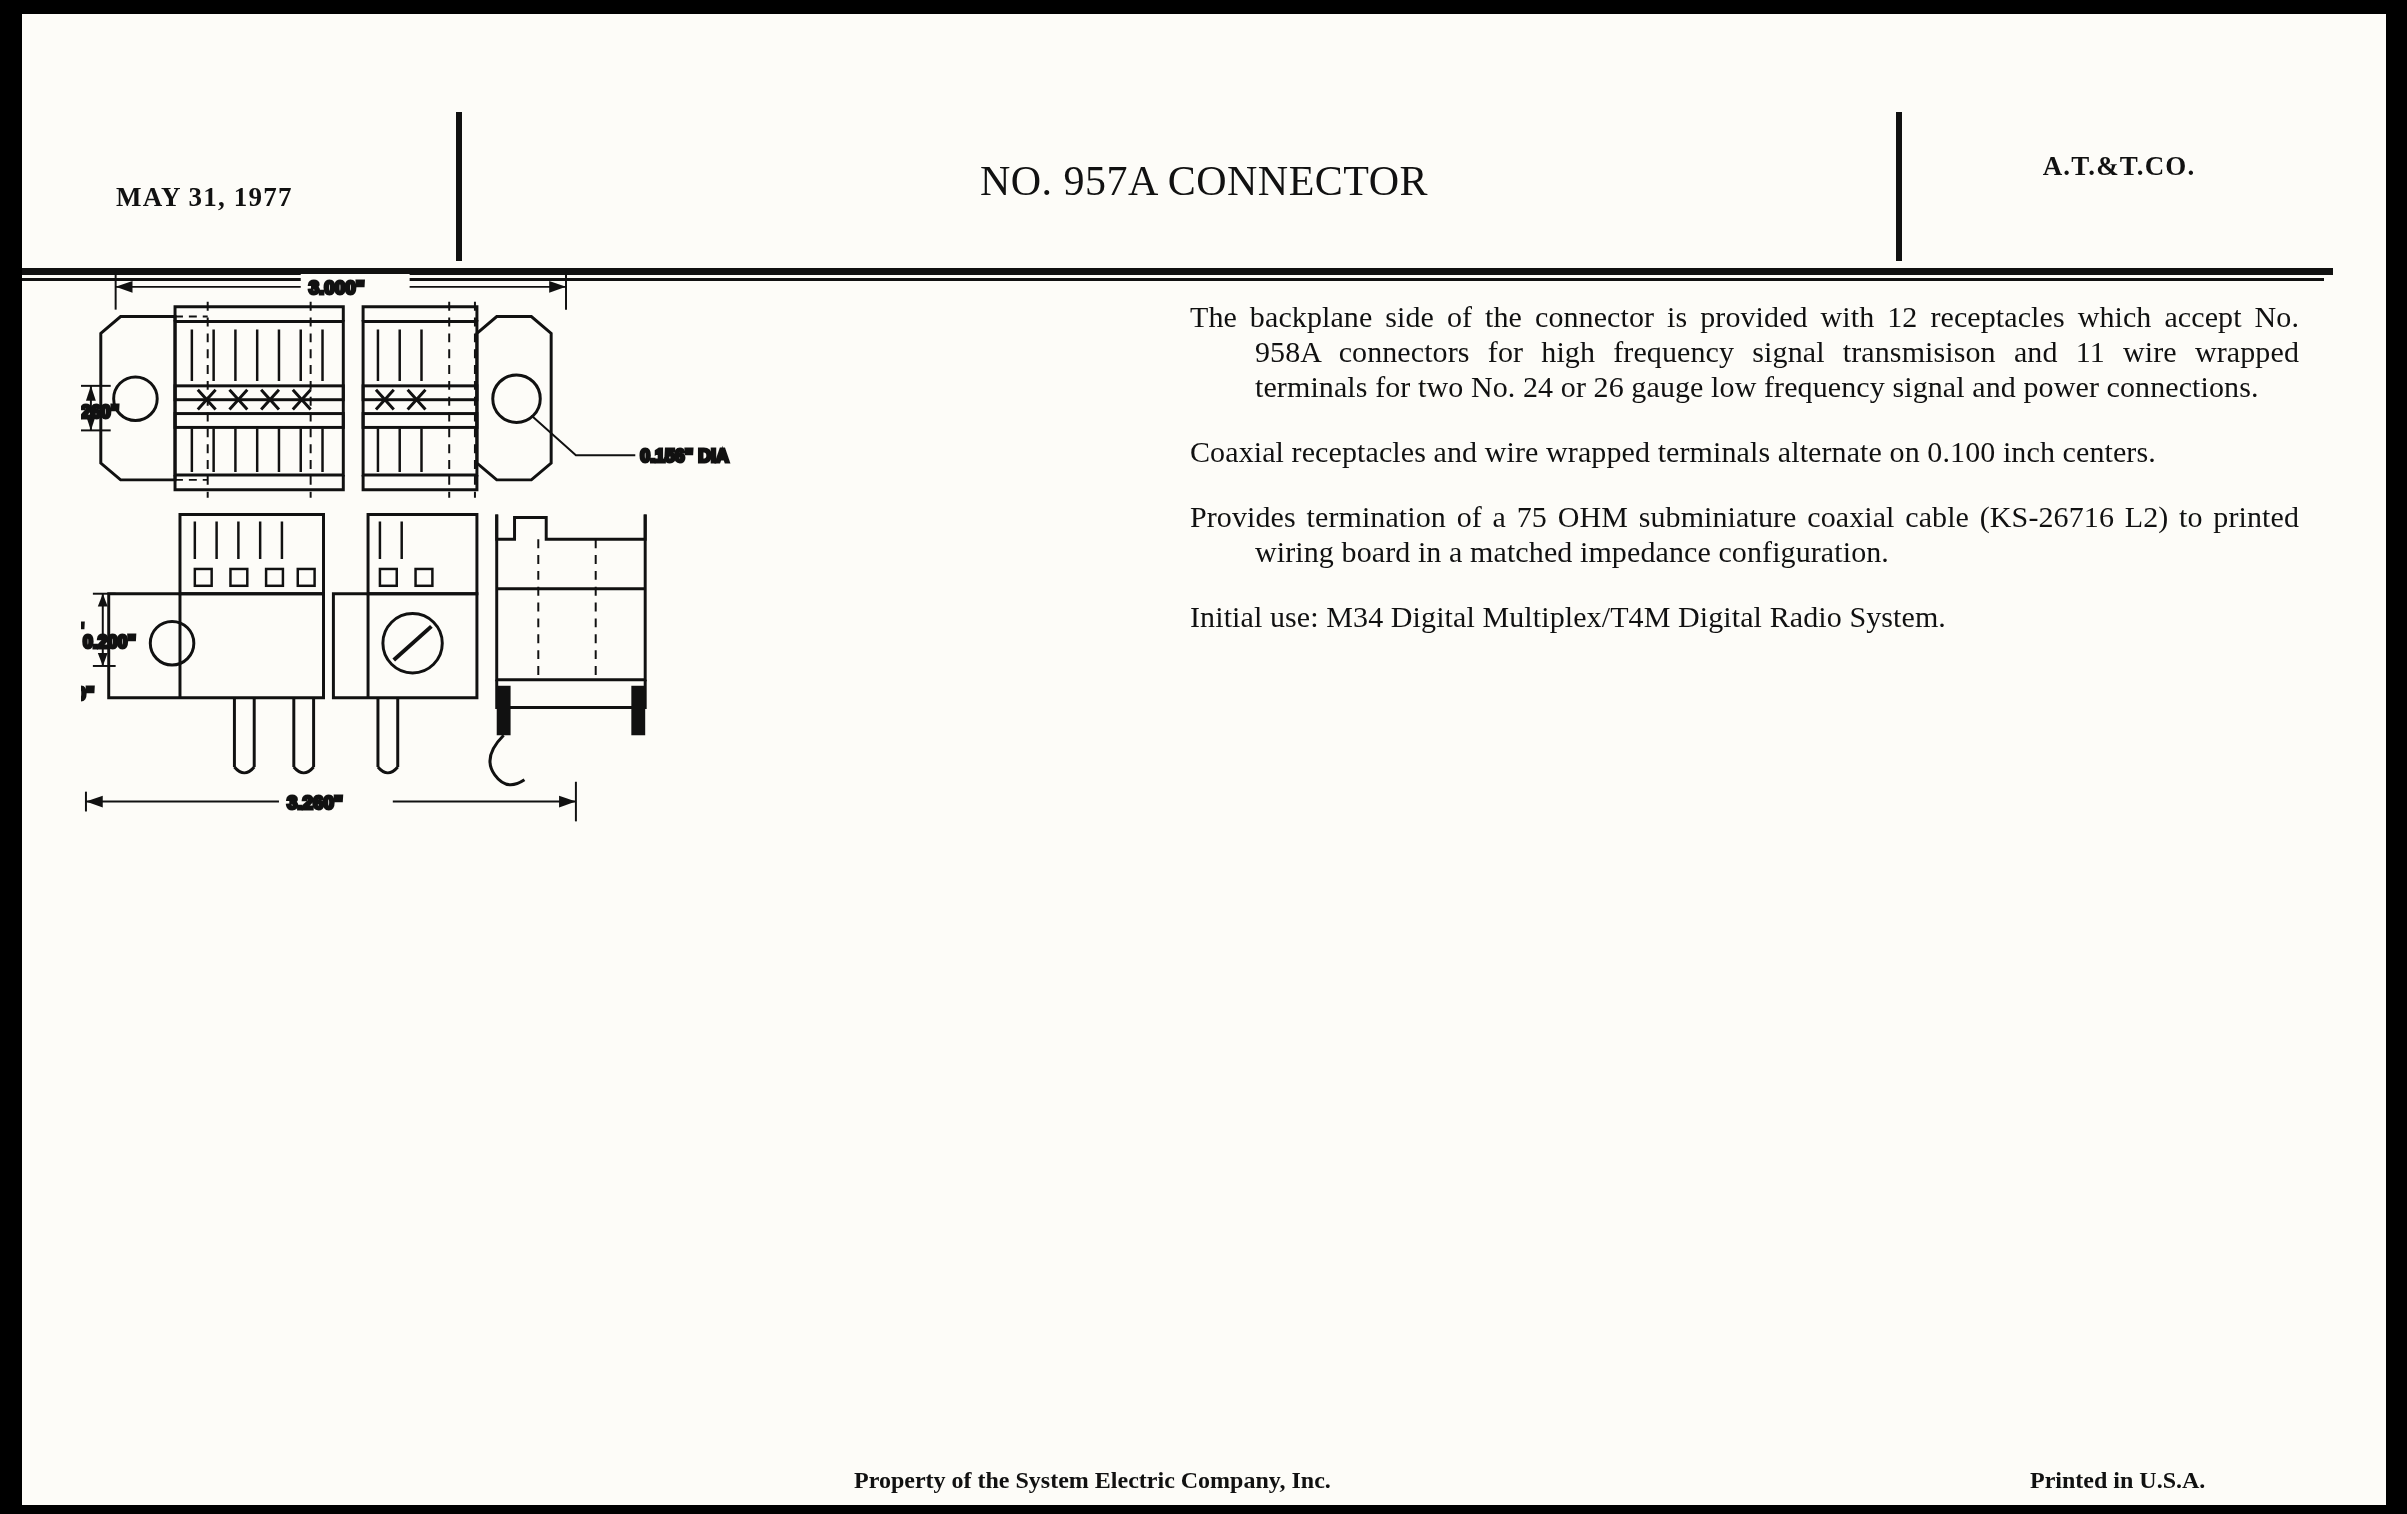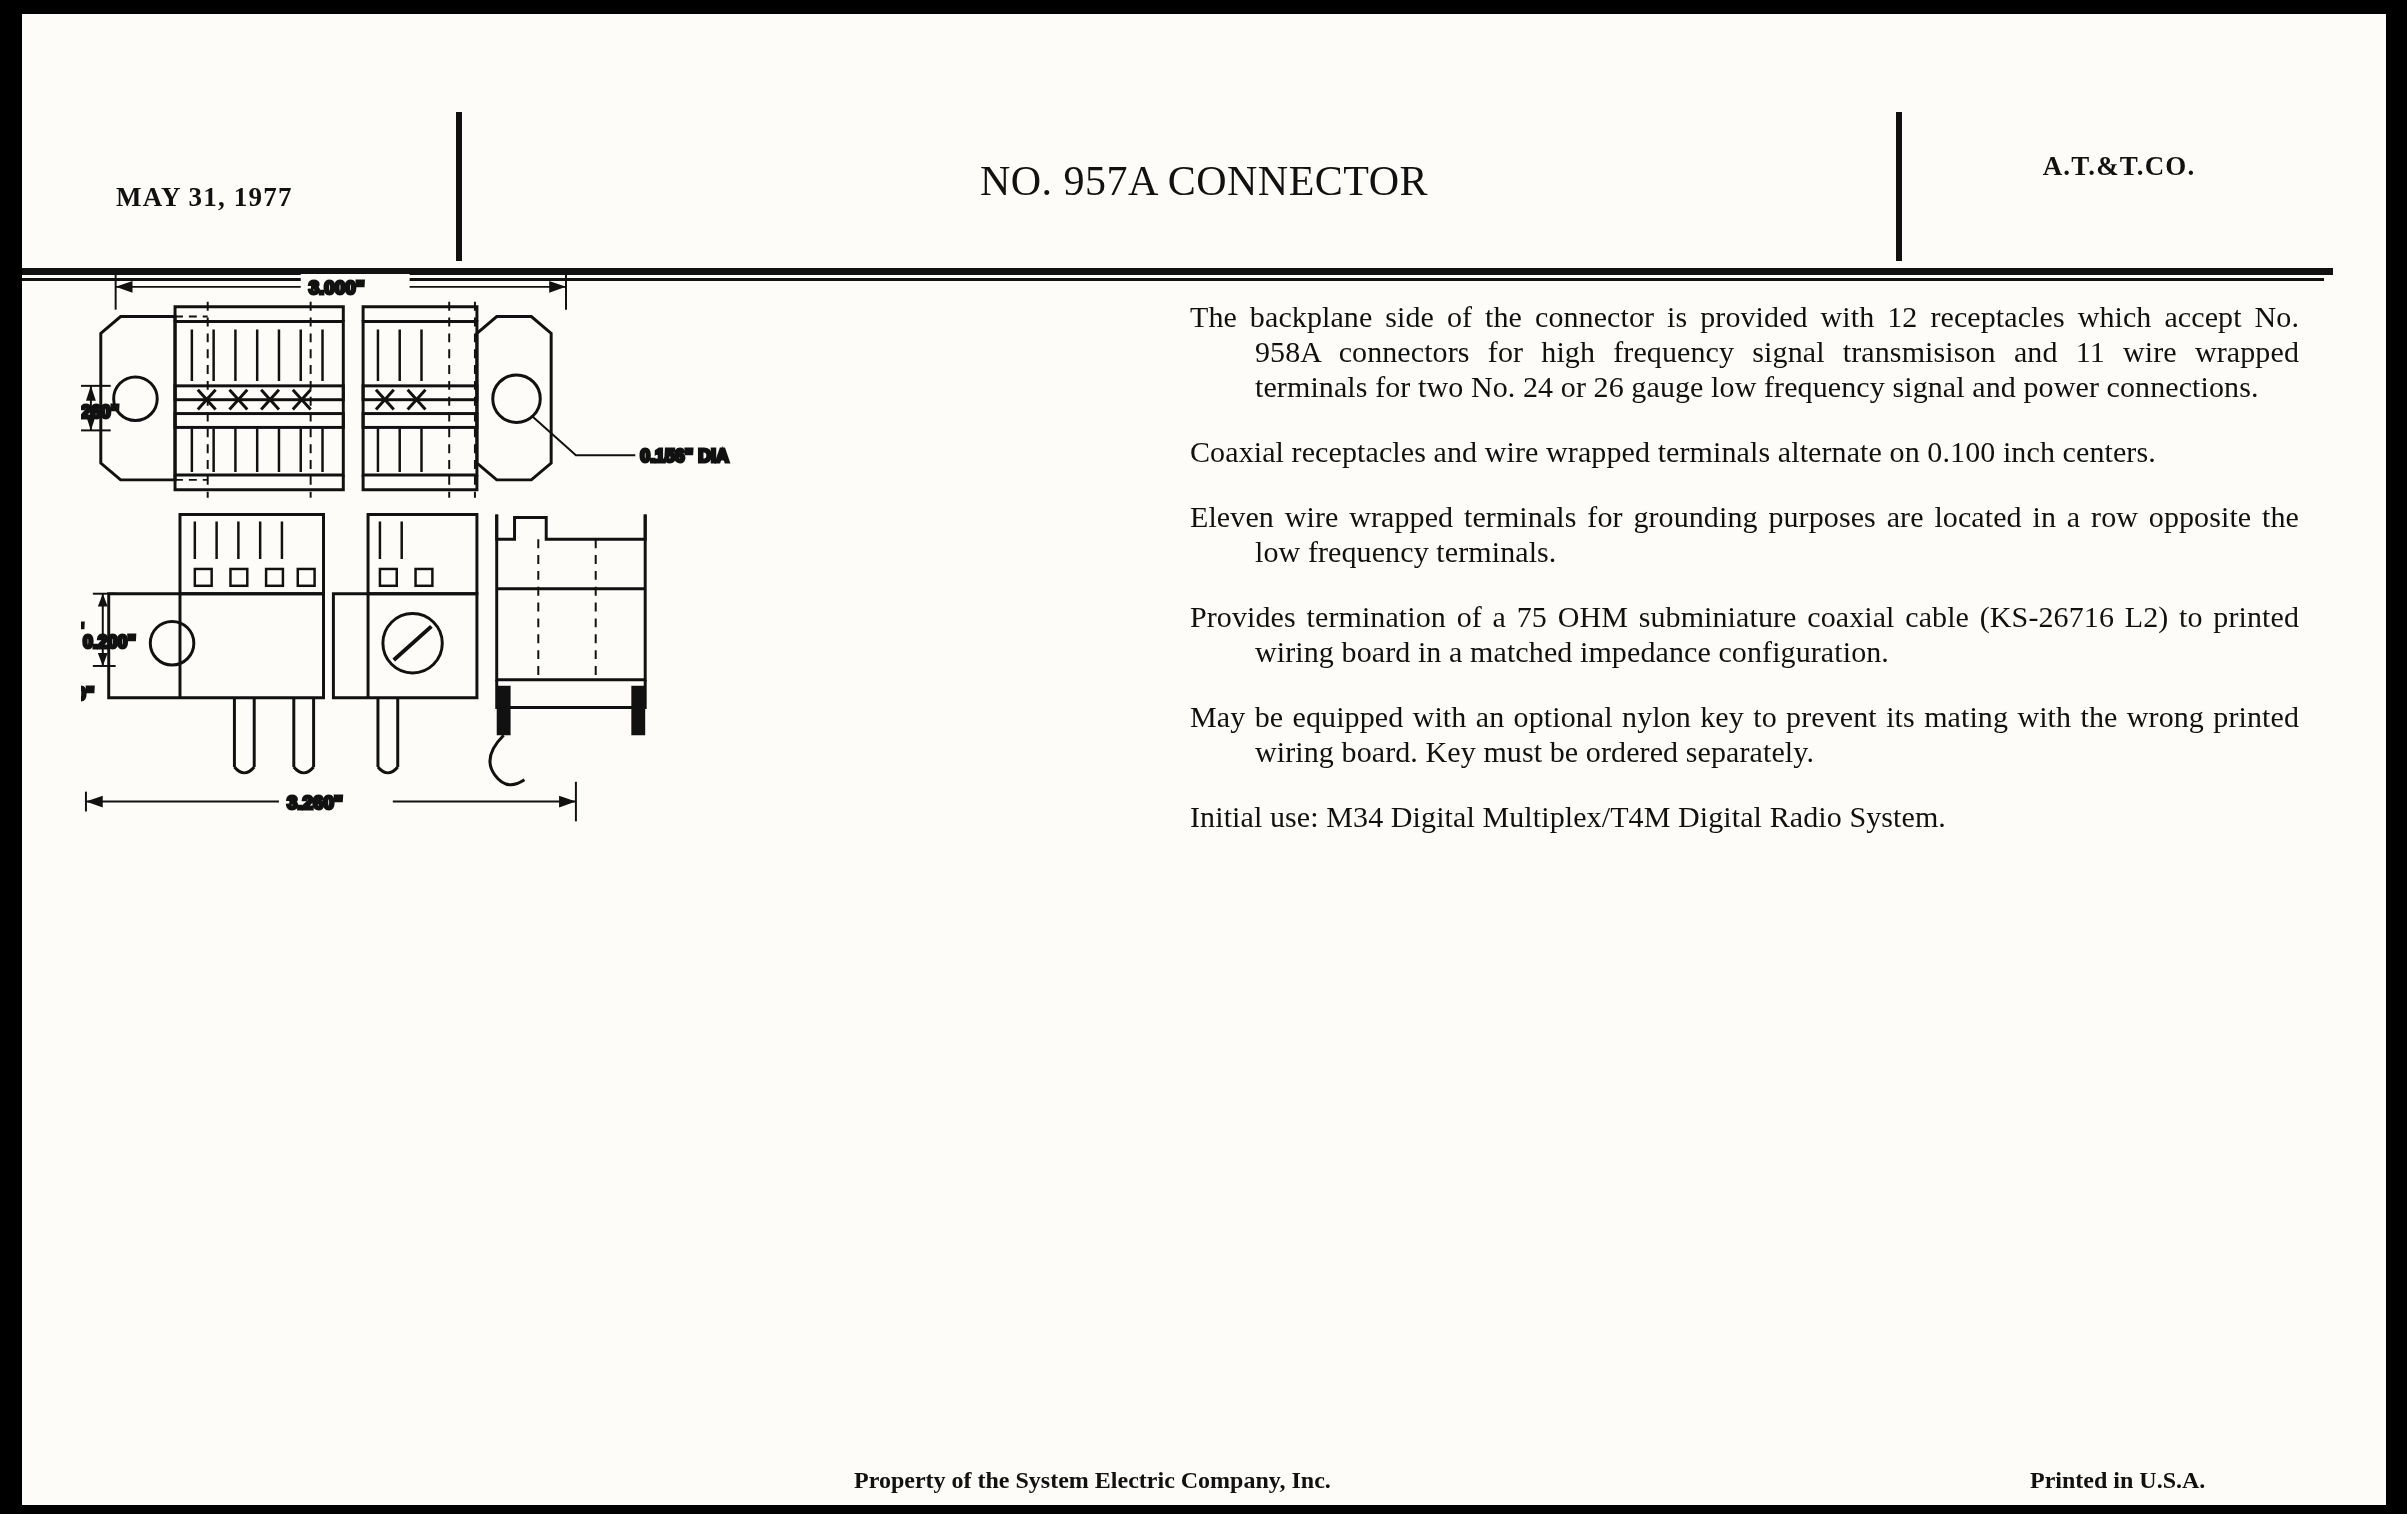--- a/index.html
+++ b/index.html
@@ -337,23 +337,21 @@
             </g>
             <rect x="200" y="542" width="115" height="26" fill="#fdfcf8" stroke="none"></rect>
             <text class="dim-label" x="208" y="563">3.260"</text>
           </g>
         </svg>
       </div>
 
       <div class="text-col">
         <p class="para">The backplane side of the connector is provided with 12 receptacles which accept No. 958A connectors for high frequency signal transmisison and 11 wire wrapped terminals for two No. 24 or 26 gauge low frequency signal and power connections.</p>
         <p class="para">Coaxial receptacles and wire wrapped terminals alternate on 0.100 inch centers.</p>
-        <p class="para">Eleven wire wrapped terminals for grounding purposes are located in a row opposite the low frequency terminals.</p>
         <p class="para">Provides termination of a 75 OHM subminiature coaxial cable (KS-26716 L2) to printed wiring board in a matched impedance configuration.</p>
-        <p class="para">May be equipped with an optional nylon key to prevent its mating with the wrong printed wiring board. Key must be ordered separately.</p>
         <p class="para">Initial use:  M34 Digital Multiplex/T4M Digital Radio System.</p>
       </div>
 
       <div class="footer-left">Property of the System Electric Company, Inc.</div>
       <div class="footer-right">Printed in U.S.A.</div>
 
     </div>
   </div>
 </div>
 

